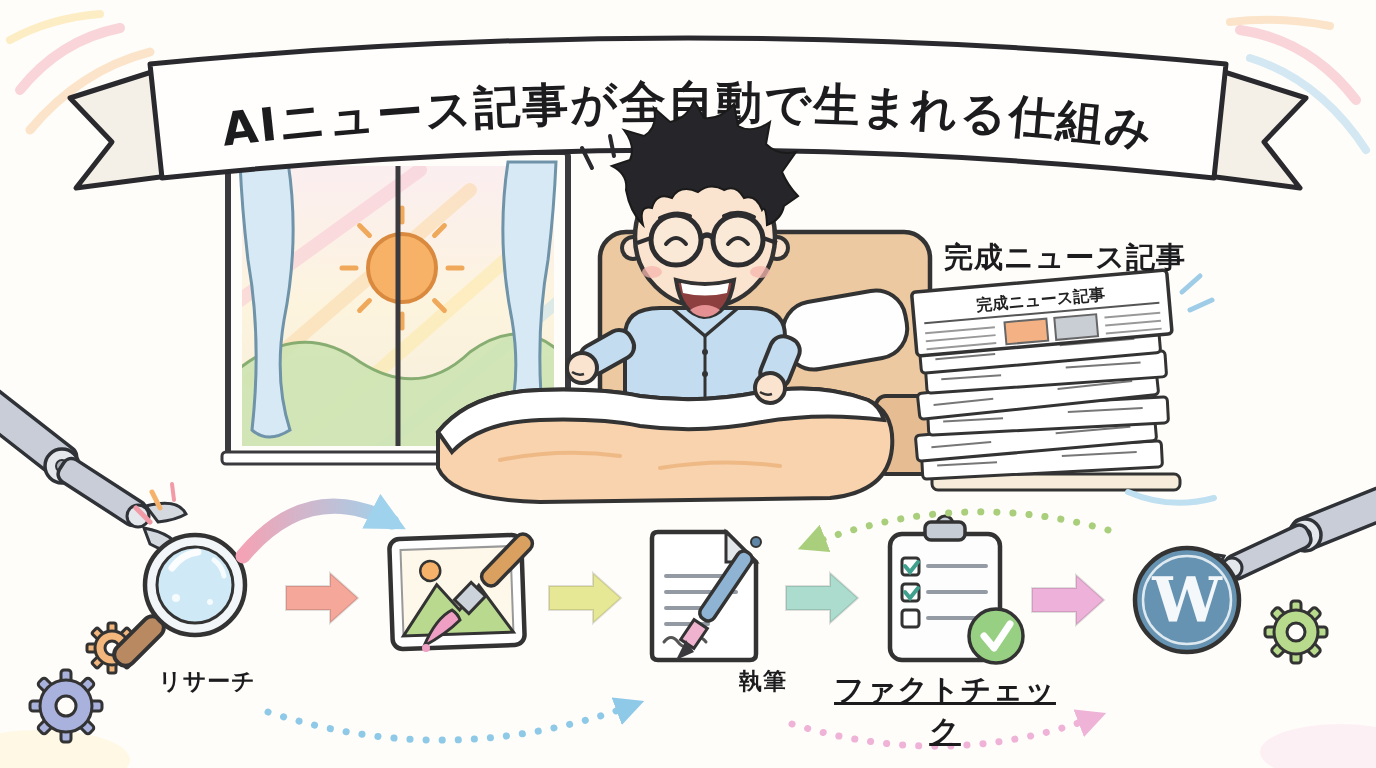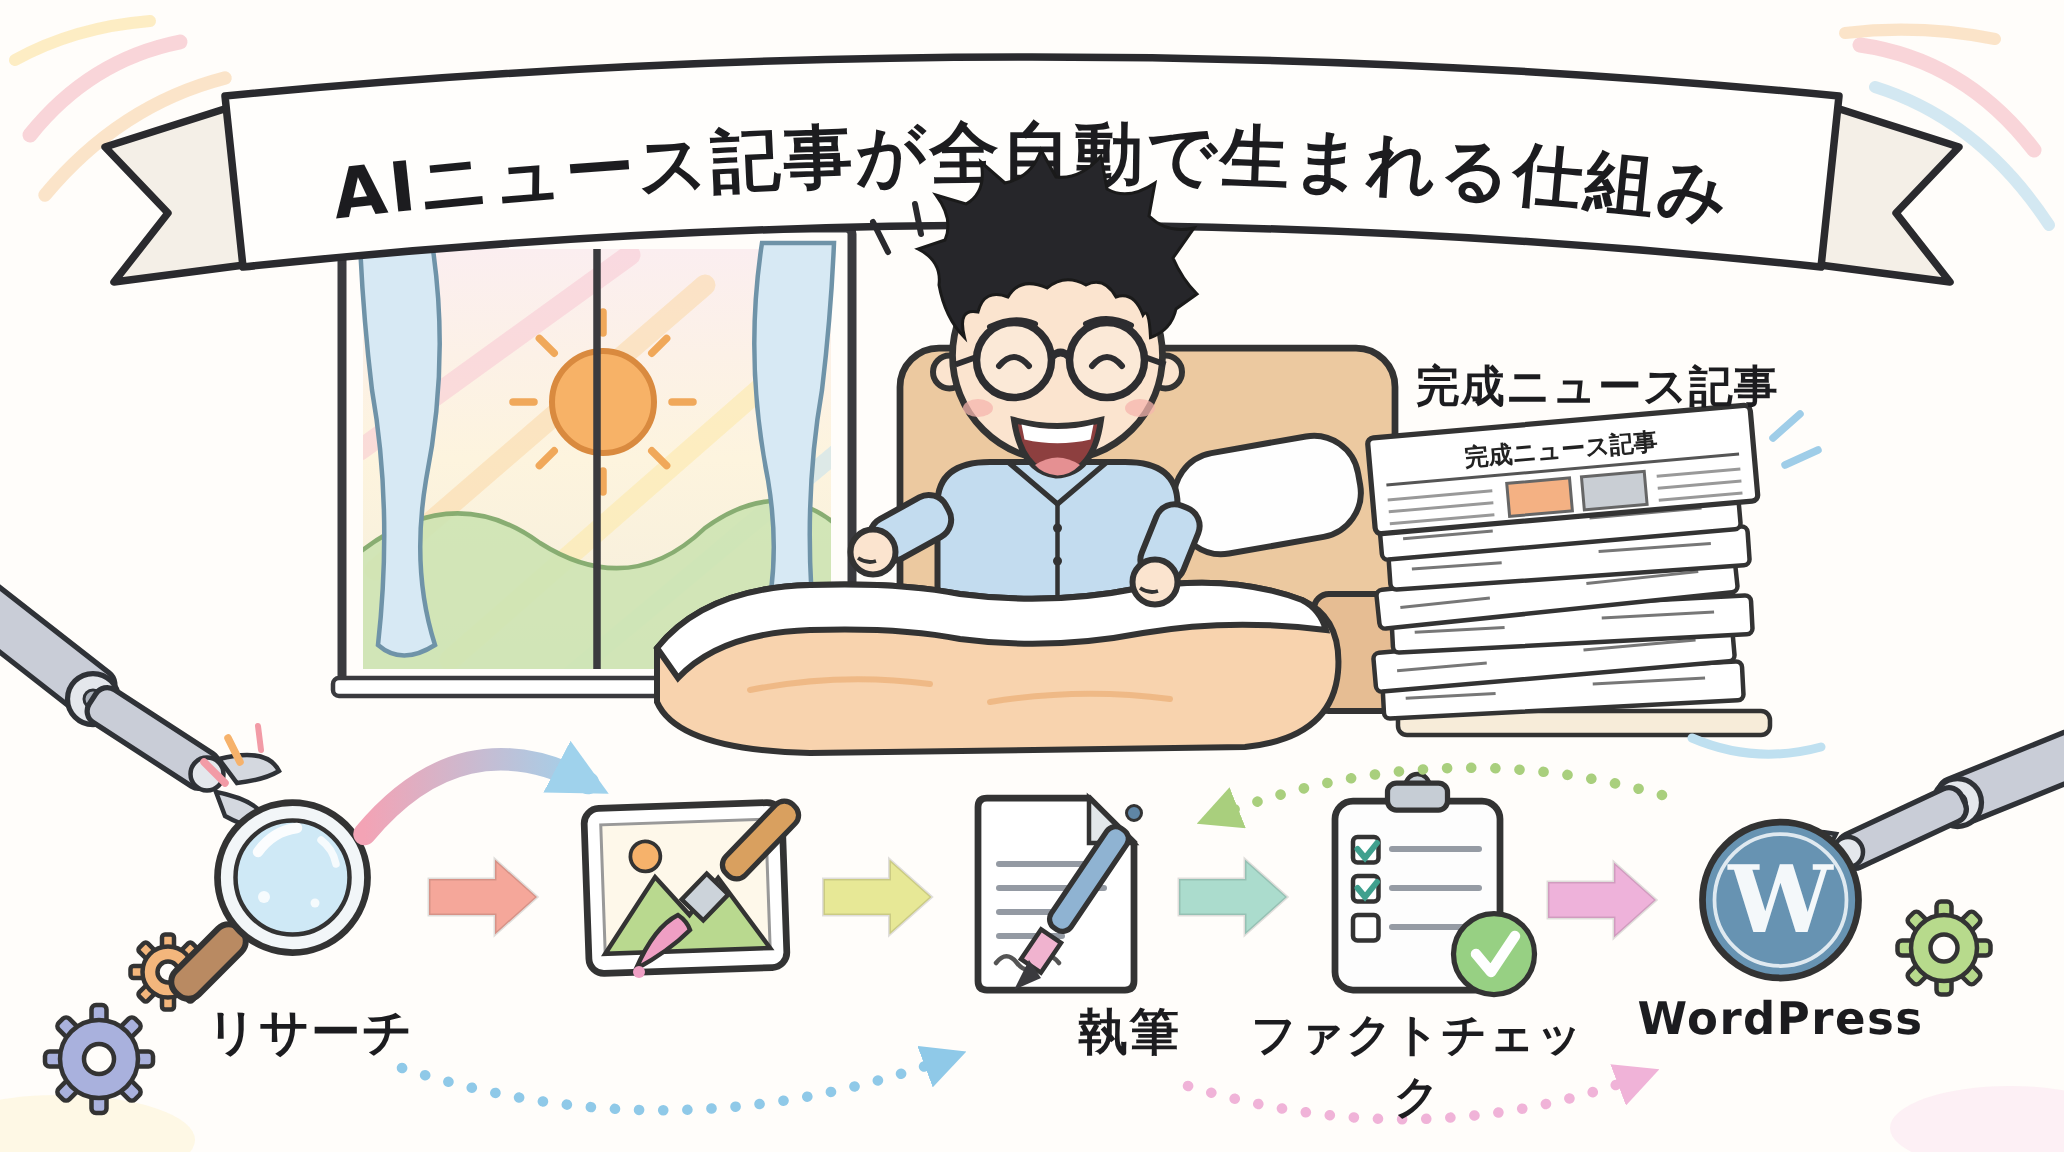--- a/index.html
+++ b/index.html
@@ -1,25 +1,25 @@
 <!DOCTYPE html>
 <html><head>
 <meta charset="utf-8">
 <style>
   html,body{margin:0;padding:0;background:#ffffff;}
   .stage{position:relative;width:1376px;height:768px;background:#fffdfa;overflow:hidden;
          font-family:"DejaVu Sans","Liberation Sans",sans-serif;color:#1c1c1f;}
   .stage svg{position:absolute;left:0;top:0;}
   .overlay{position:absolute;z-index:5;text-align:center;font-weight:700;color:#1c1c1f;}
   .stack-label{left:920px;top:238px;width:290px;font-size:29px;letter-spacing:1px;}
-  .step-label{top:666px;font-size:33px;letter-spacing:1px;}
+  .step-label{top:666px;font-size:23px;letter-spacing:1px;}
   .lbl-research{left:118px;width:178px;}
   .lbl-image{left:363px;width:184px;}
   .lbl-writing{left:613px;width:174px;text-align:right;}
-  .lbl-factcheck{left:826px;width:238px;font-size:30px;top:670px;}
+  .lbl-factcheck{left:826px;width:238px;font-size:30px;top:670px;text-decoration:underline;}
   .lbl-wordpress{left:1090px;width:194px;top:662px;font-size:30px;line-height:1.2;}
   .lbl-wordpress .line2{display:block;}
 </style>
 </head>
 <body>
 
 <div class="stage">
 
 <svg width="1376" height="768" viewBox="0 0 1376 768">
   <defs>
@@ -374,16 +374,15 @@
     <path d="M 792 724 Q 950 772 1098 716" marker-end="url(#mPink)" stroke="#f0b3d8"></path>
   </g>
 </svg>
 
 <div class="overlay stack-label">完成ニュース記事</div>
 
 <div class="overlay step-label lbl-research">リサーチ</div>
 <div class="overlay step-label lbl-writing">執筆</div>
 <div class="overlay step-label lbl-factcheck">ファクトチェック</div>
 <div class="overlay step-label lbl-wordpress">
-  <span>WordPress</span>
 </div>
 
 </div>
 
 </body></html>

